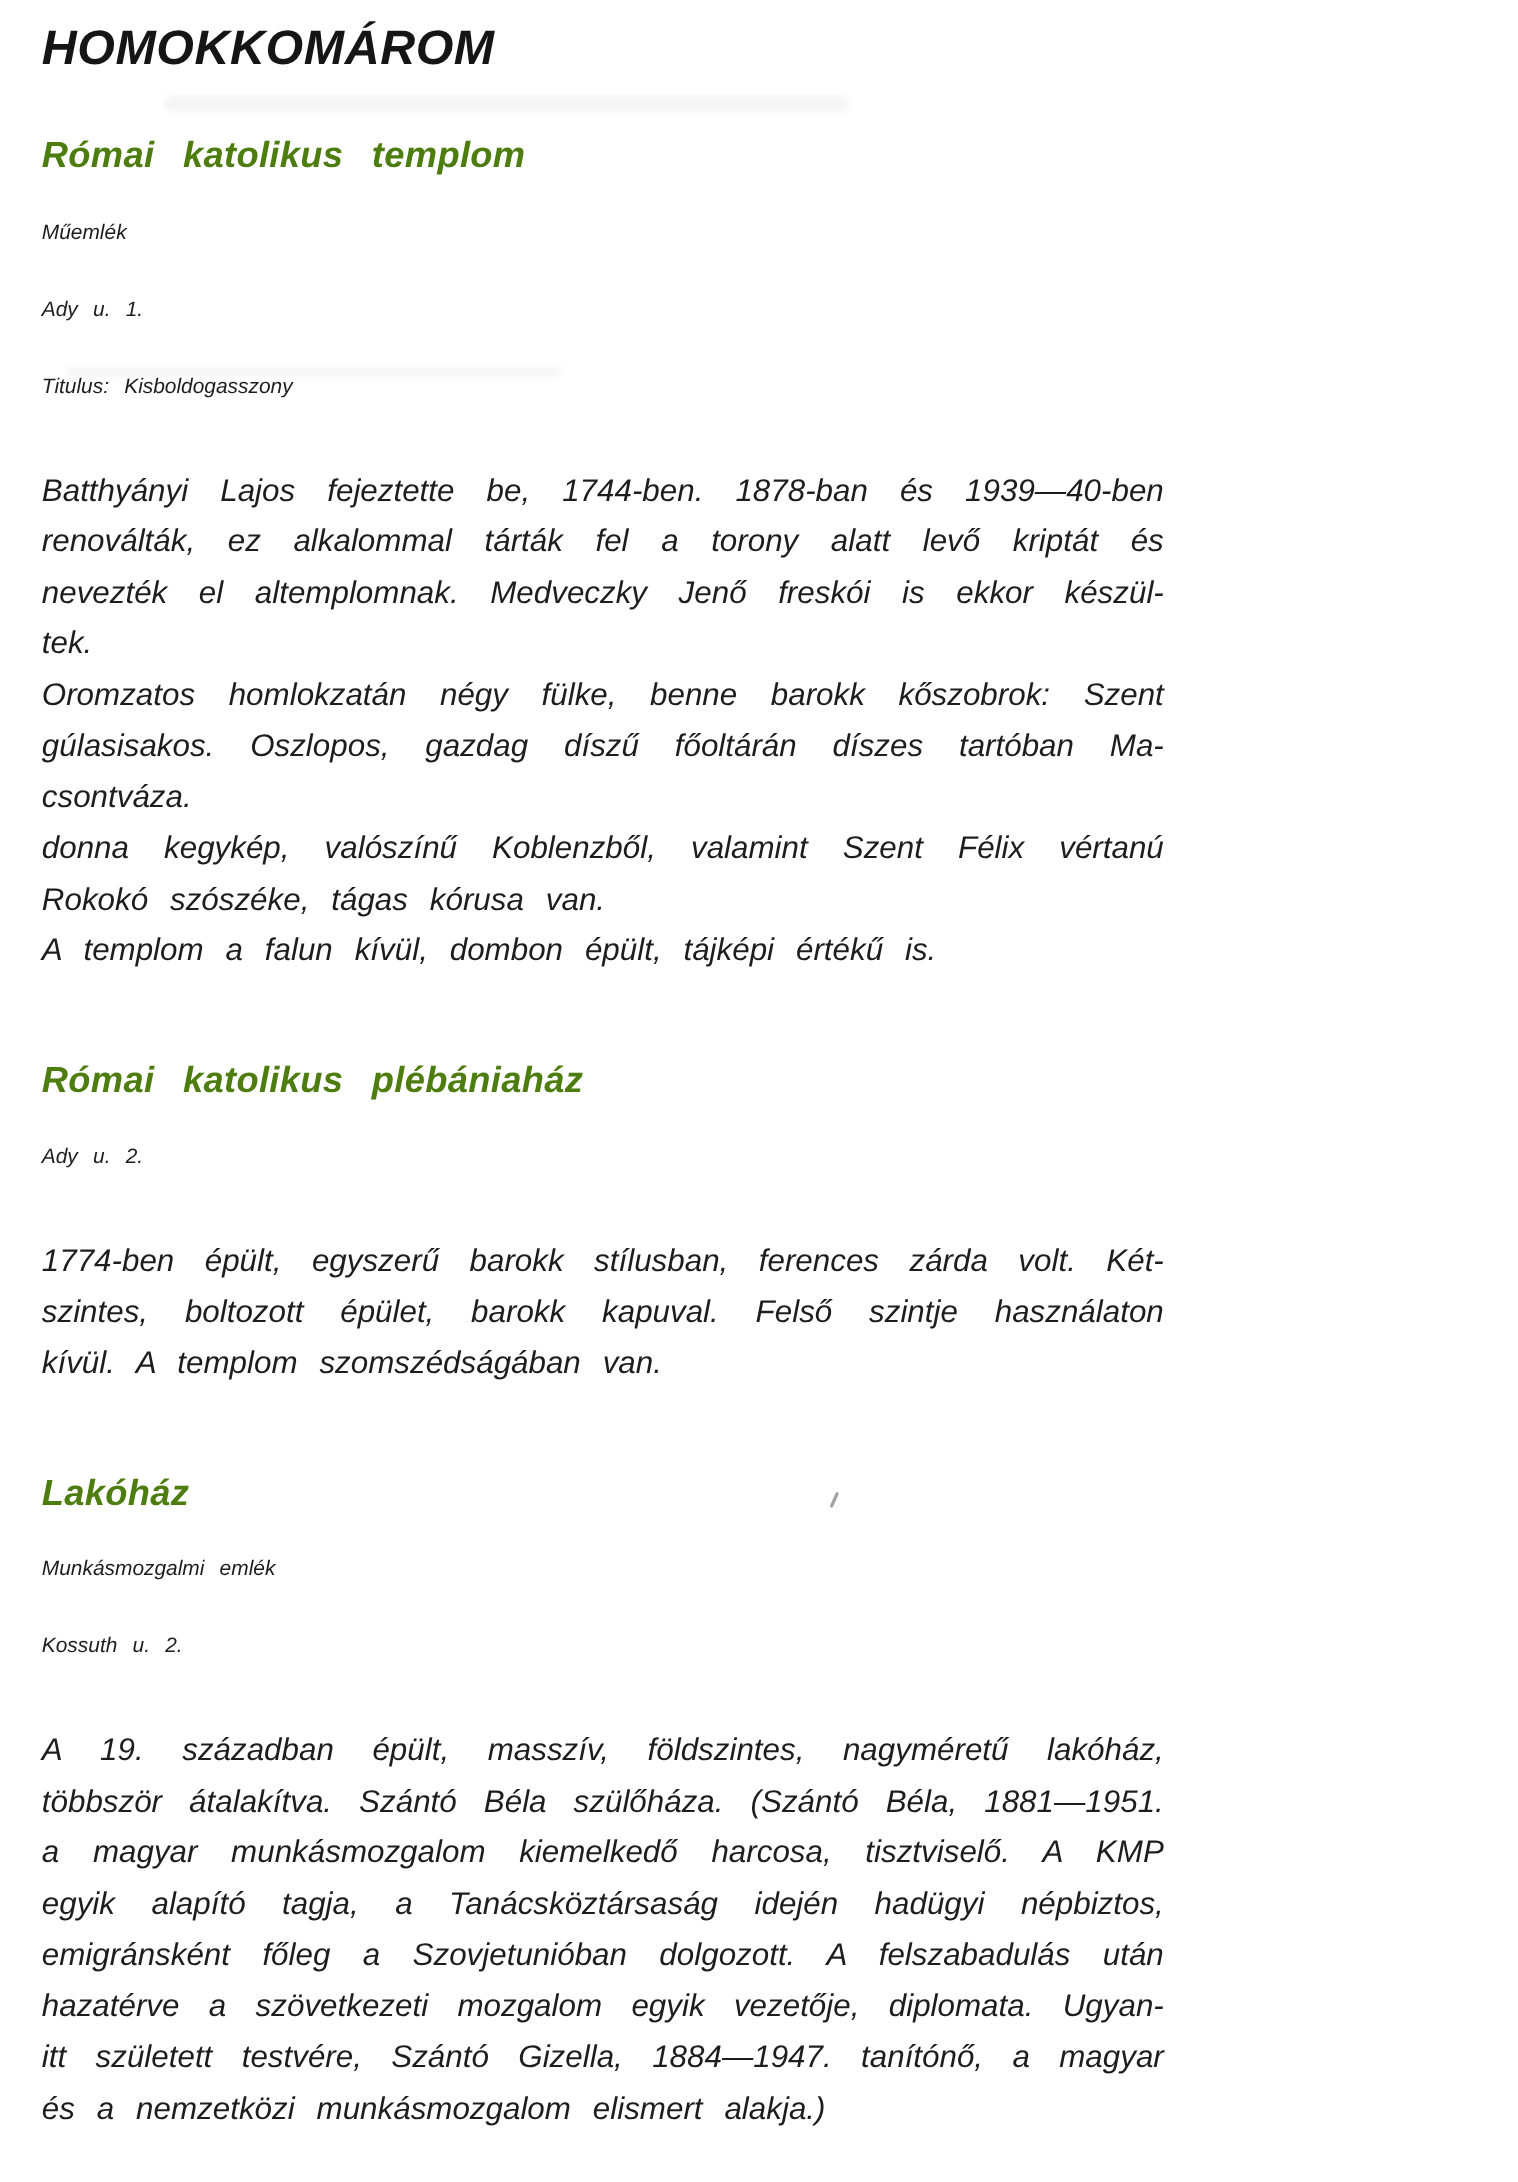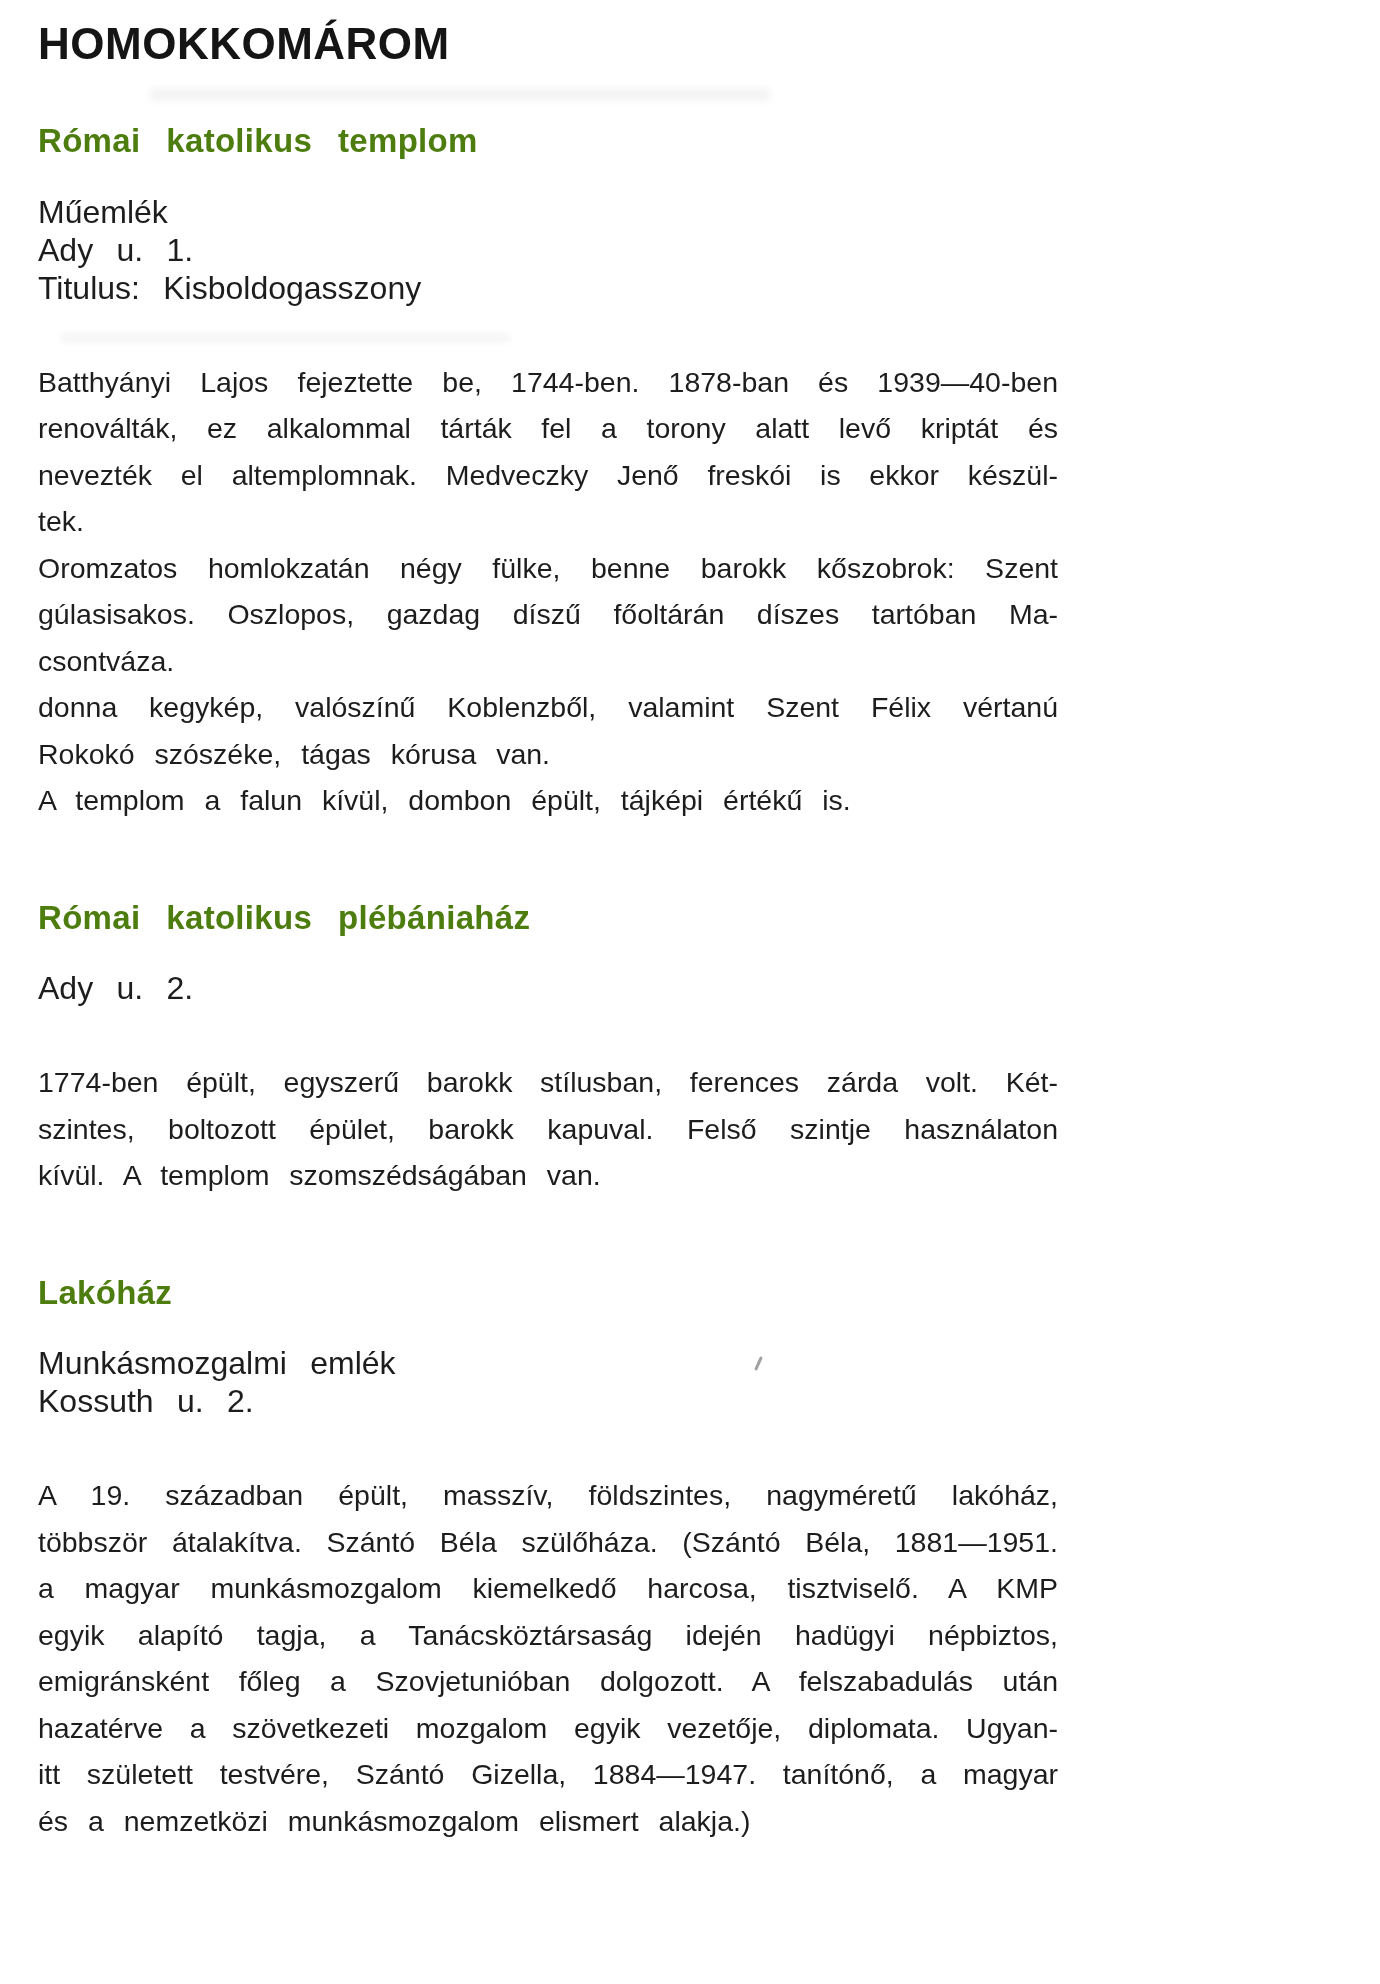--- a/index.html
+++ b/index.html
@@ -8,20 +8,21 @@
     height: 1984px;
     background: #ffffff;
     color: #1b1b1b;
     font-family: "Liberation Sans", sans-serif;
     position: relative;
     overflow: hidden;
   }
   .page {
     position: relative;
     padding: 22px 0 0 38px;
+    font-style: italic;
   }
   .column { width: 1020px; }
 
   .doc-title {
     margin: 0;
     font-size: 44px;
     font-weight: 700;
     letter-spacing: 0.5px;
     line-height: 1.0;
     color: #151515;
@@ -35,24 +36,25 @@
     font-size: 33px;
     font-weight: 700;
     word-spacing: 0.5em;
     letter-spacing: 0.3px;
     line-height: 1.05;
     color: #4d7c0f;
   }
 
   .meta { margin-top: 34px; }
   .meta-line {
-    font-size: 32px;
+    font-size: 19px;
     line-height: 38px;
     word-spacing: 0.45em;
     color: #1d1d1d;
+    margin-top: 32px;
   }
 
   .paragraphs { margin-top: 52px; }
   .line {
     font-size: 28.5px;
     line-height: 46.5px;
     color: #1d1d1d;
   }
   .line.just {
     text-align: justify;

